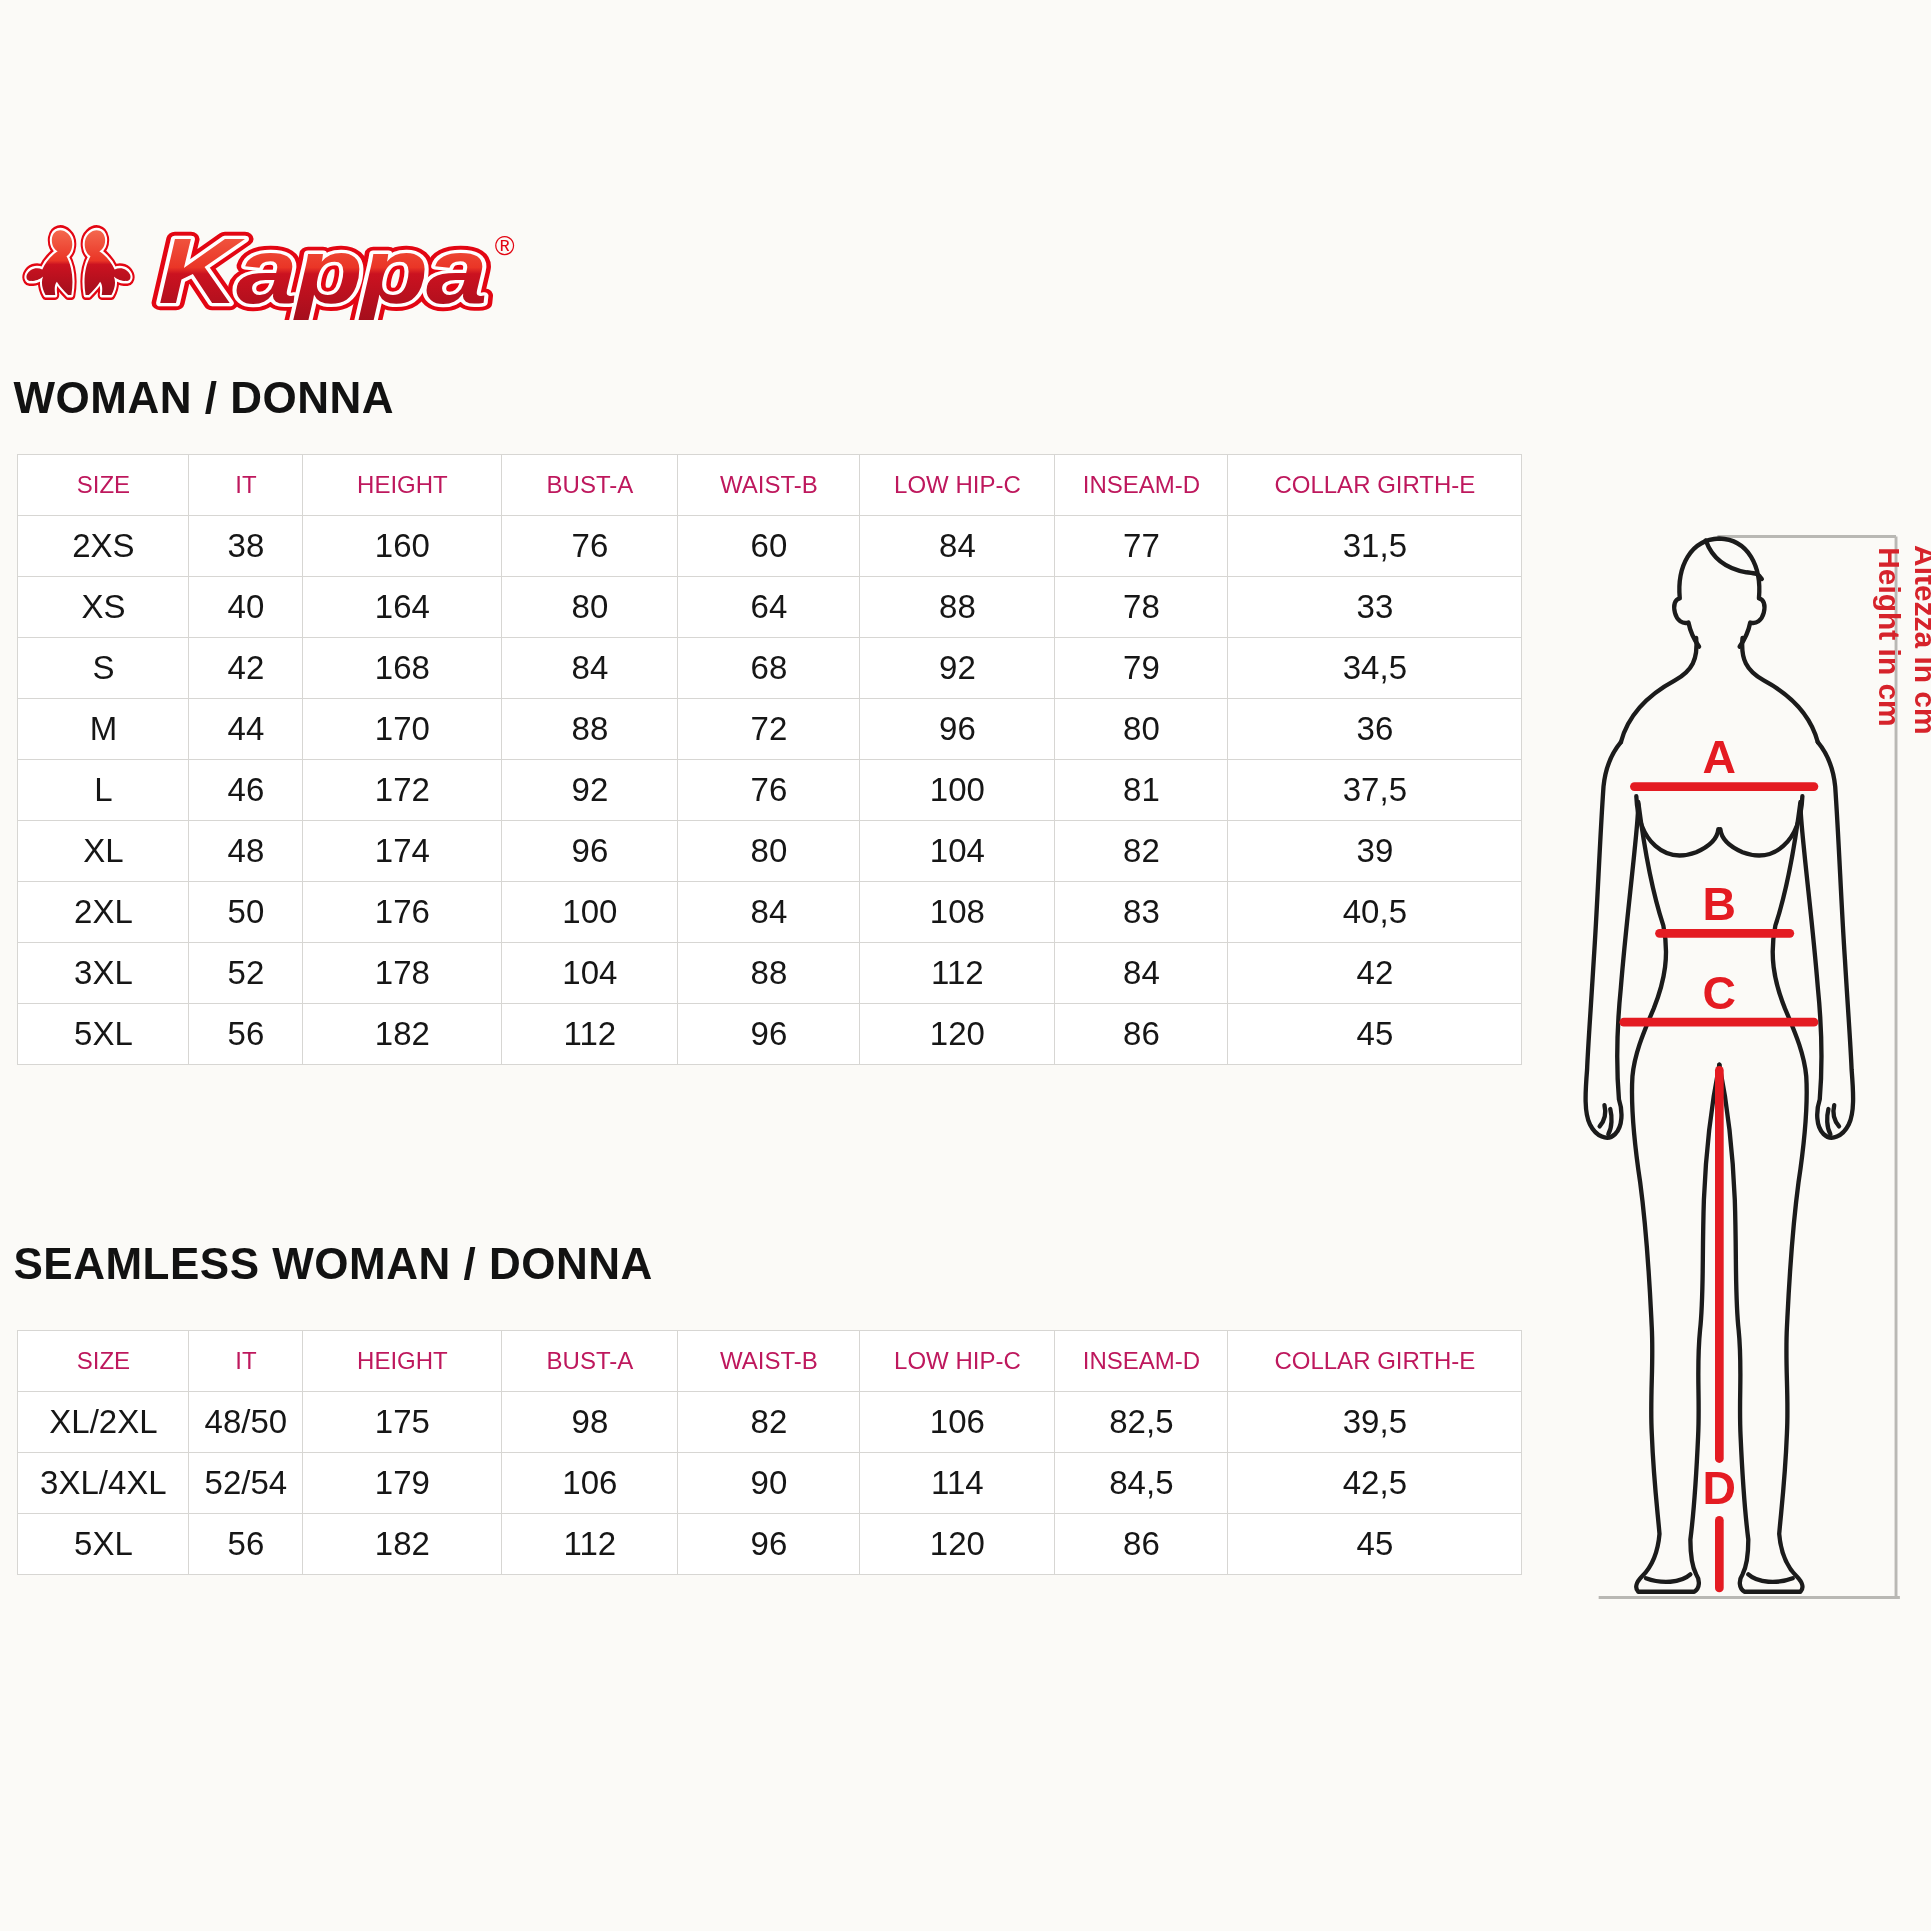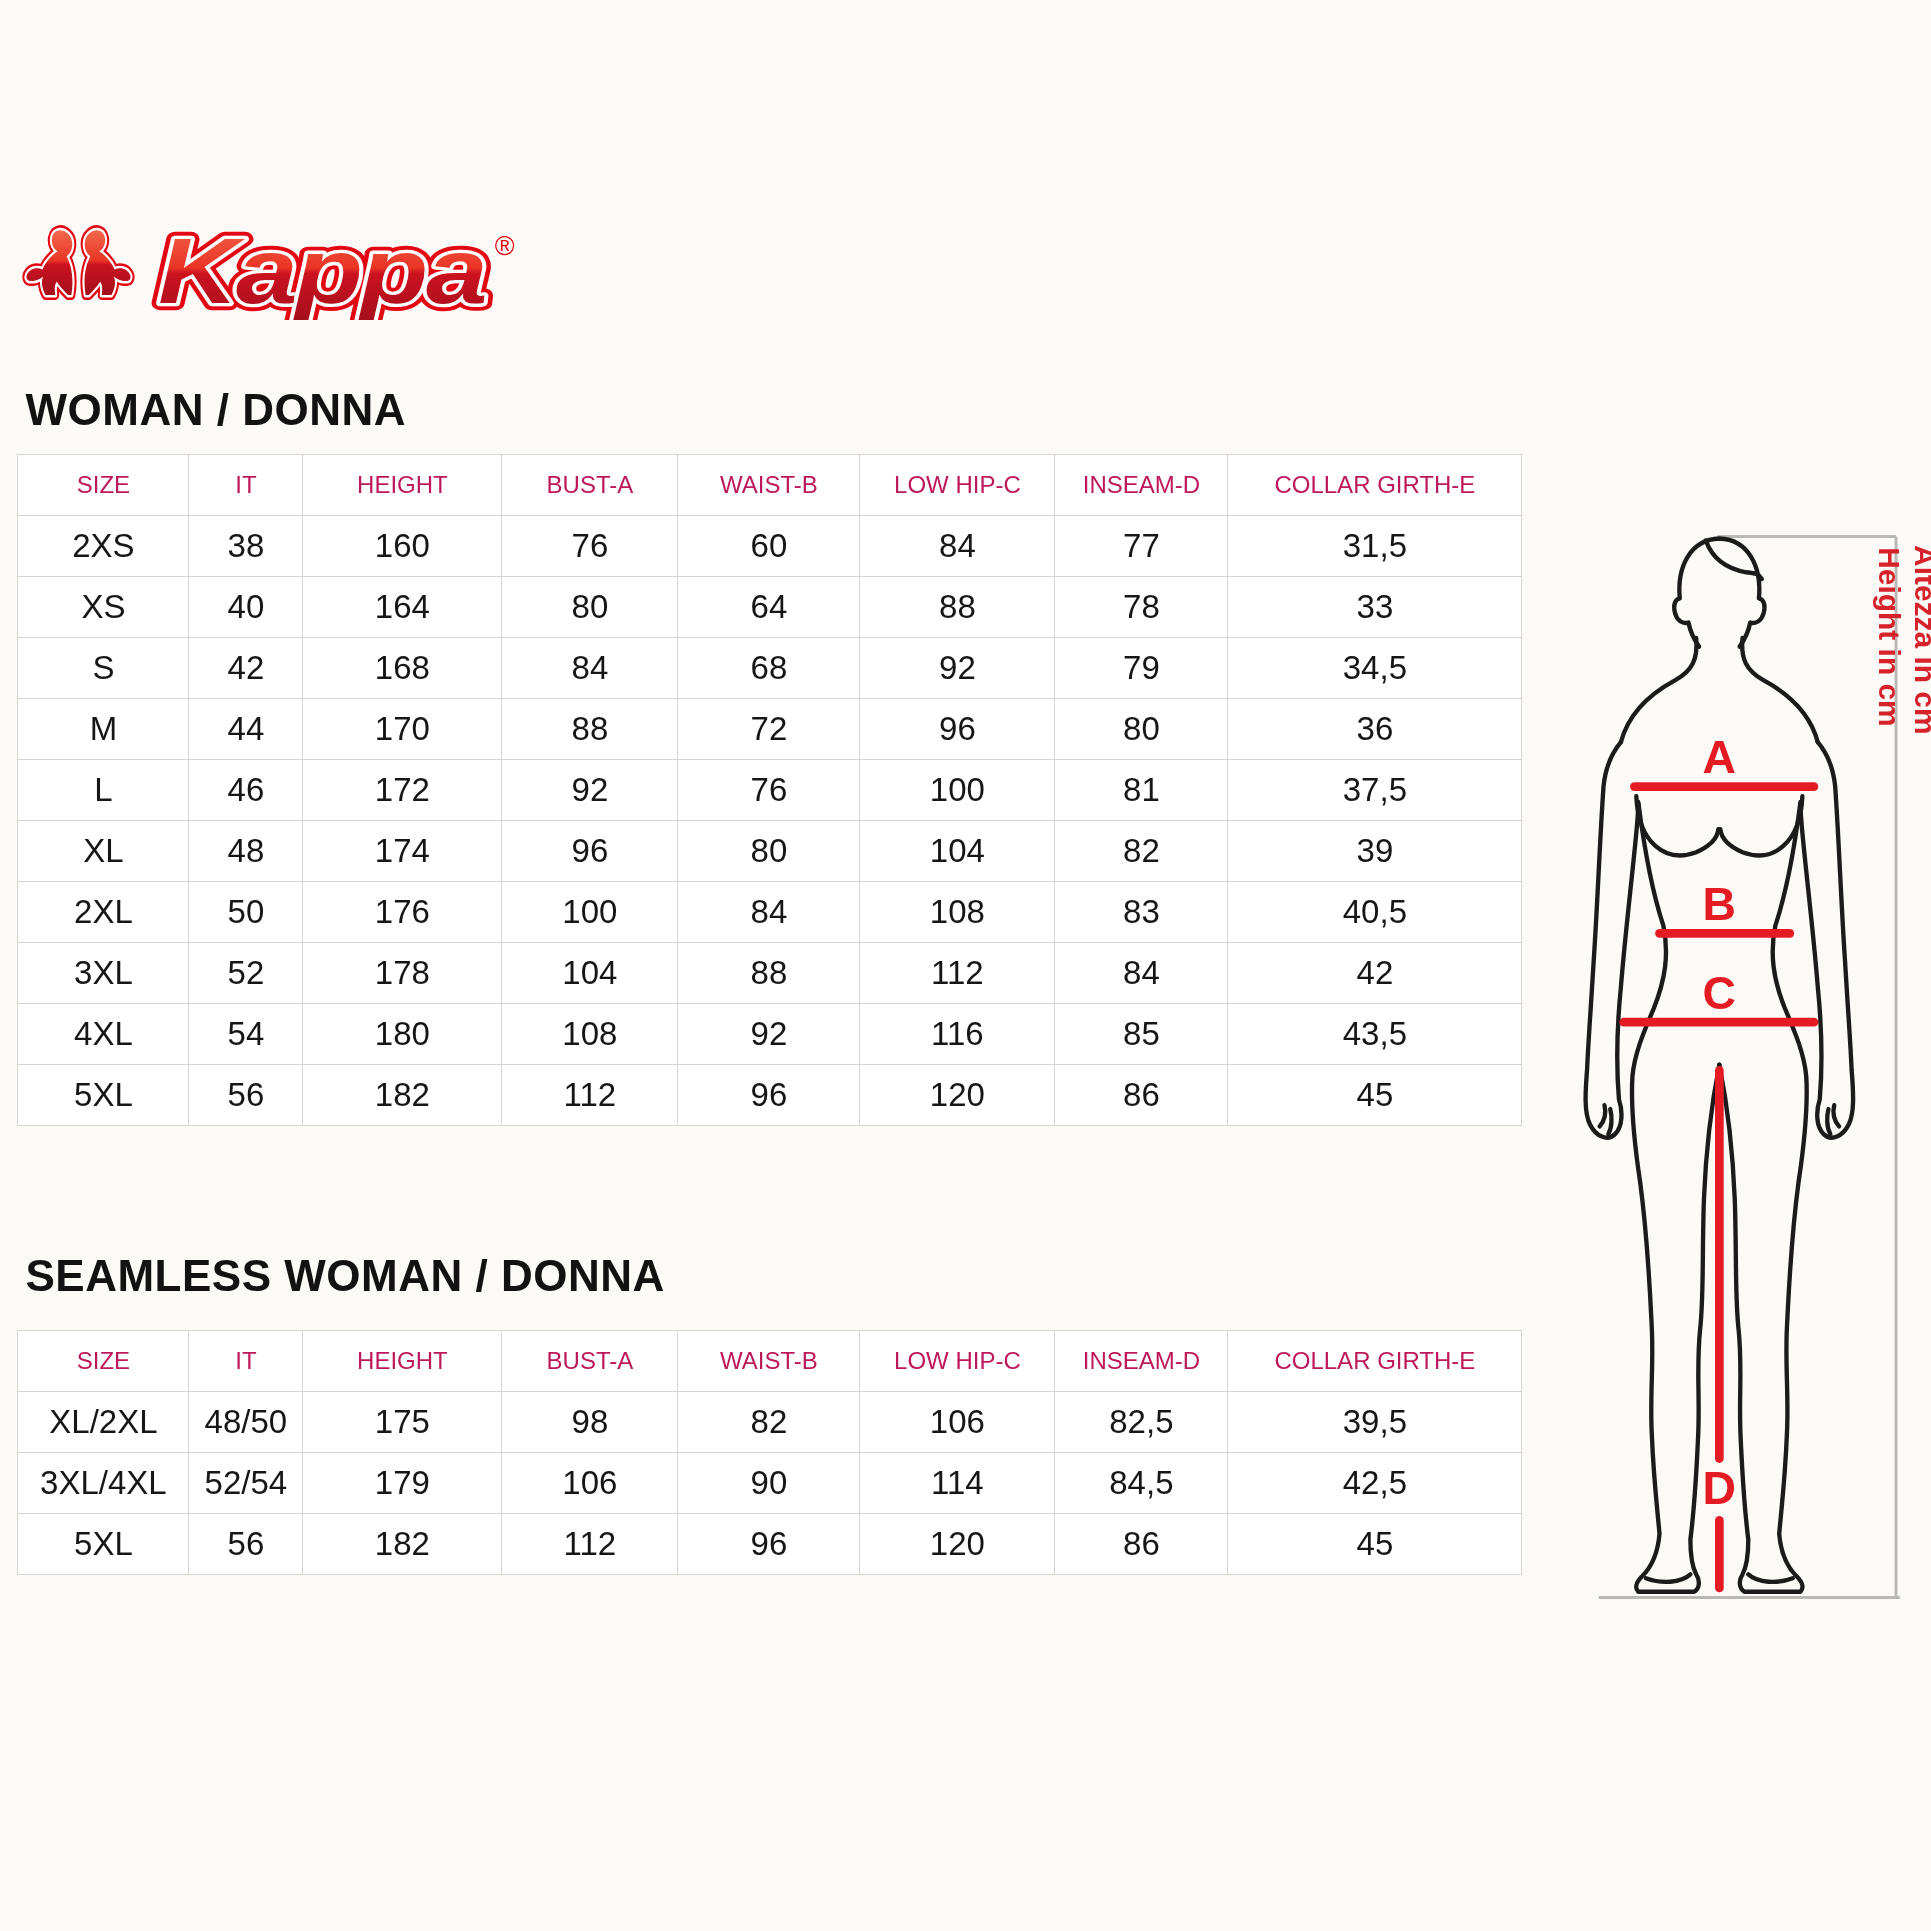--- a/index.html
+++ b/index.html
@@ -9,21 +9,21 @@
     font-family:"Liberation Sans", sans-serif;
     color:#161616;
   }
   .abs { position:absolute; }
 
   
   .logo { left:15.4px; top:220px; width:526px; height:100px;text-align:center; }
 
   
   .sec-title {
-    margin:12px; font-weight:bold; font-size:44px; color:#121212;
+    margin:0; font-weight:bold; font-size:44px; color:#121212;
     letter-spacing:0.5px; white-space:nowrap;
   }
   .title-1 { left:13.5px; top:373px; }
   .title-2 { left:13.5px; top:1239px; }
 
   
   table.size-table {
     border-collapse:collapse; table-layout:fixed;
     background:#ffffff; width:1503px;
   }
@@ -176,30 +176,20 @@
         <td>3XL</td>
         <td>52</td>
         <td>178</td>
         <td>104</td>
         <td>88</td>
         <td>112</td>
         <td>84</td>
         <td>42</td>
       </tr>
       <tr>
-        <td>4XL</td>
-        <td>54</td>
-        <td>180</td>
-        <td>108</td>
-        <td>92</td>
-        <td>116</td>
-        <td>85</td>
-        <td>43,5</td>
-      </tr>
-      <tr>
         <td>5XL</td>
         <td>56</td>
         <td>182</td>
         <td>112</td>
         <td>96</td>
         <td>120</td>
         <td>86</td>
         <td>45</td>
       </tr>
     </tbody>

